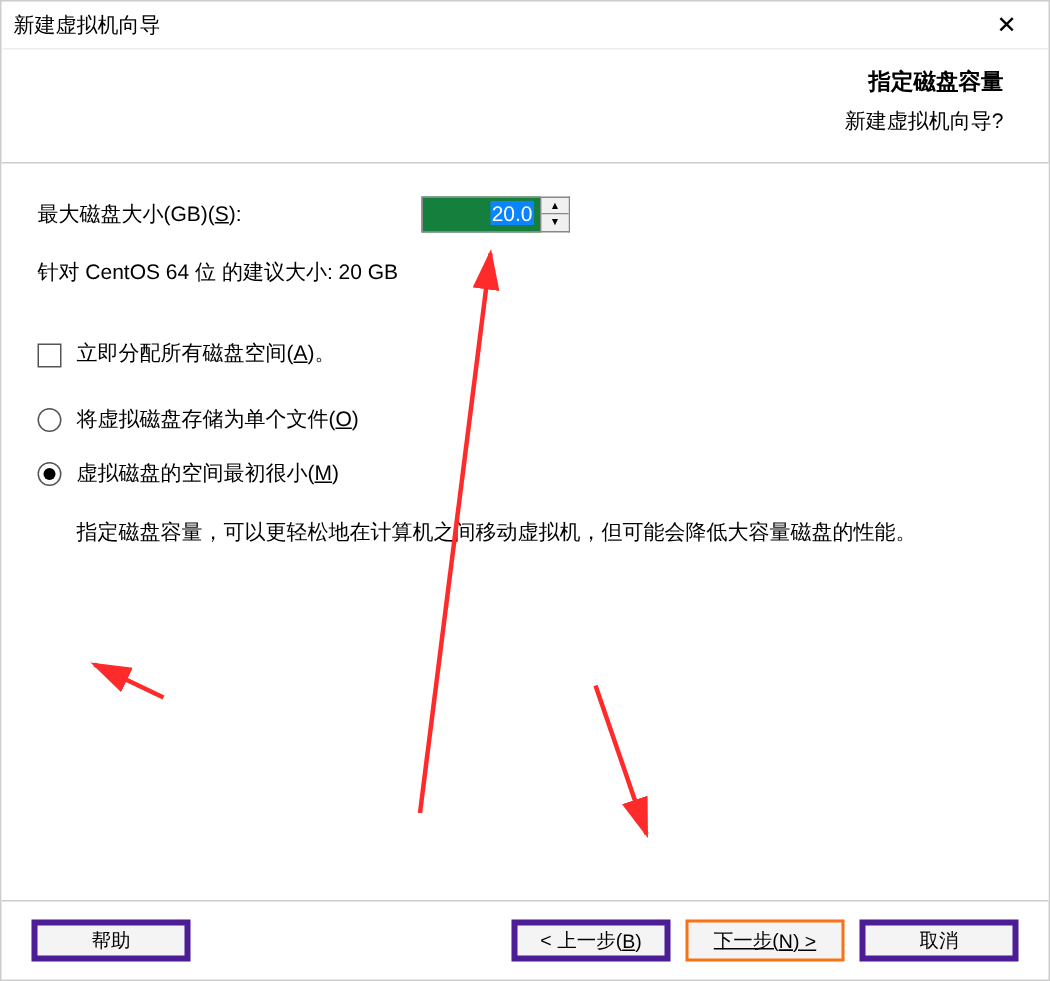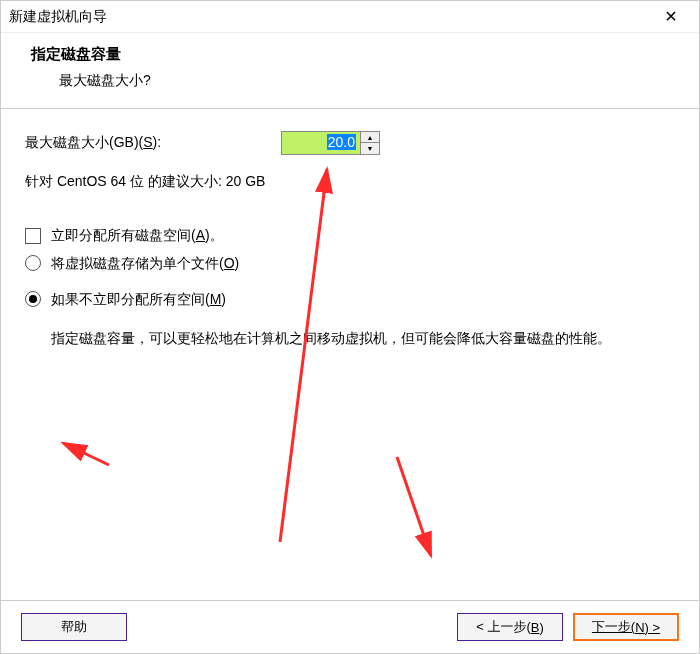--- a/index.html
+++ b/index.html
@@ -1,60 +1,60 @@
 <!DOCTYPE html>
 <html><head>
   <meta charset="utf-8">
   <style>
     * { box-sizing: border-box; margin: 0; padding: 0; }
     body { font-family: "Microsoft YaHei", "SimSun", sans-serif; font-size: 14px; color: #000; background: #fff; }
     .window { width: 700px; height: 654px; border: 1px solid #ccc; display: flex; flex-direction: column; }
     .titlebar { height: 32px; display: flex; align-items: center; padding: 0 8px; border-bottom: 1px solid #eee; }
     .titlebar-title { flex: 1; font-size: 14px; }
     .close-btn { width: 40px; height: 28px; display:flex; align-items:center; justify-content:center; font-size:16px; cursor:default; }
-    .header { padding: 12px 30px 18px 30px; }
+    .header { padding: 12px 30px 18px 30px; text-align: right; }
     .header-title { font-weight: bold; font-size: 15px; margin-bottom: 8px; }
     .header-sub { margin-left: 28px; font-size: 14px; }
     .content { flex:1; border-top:1px solid #ccc; border-bottom:1px solid #ccc; padding: 22px 24px 10px 24px; background:#fff; position:relative; }
     .row { display:flex; align-items:center; margin-bottom: 18px; }
     .label { flex:0 0 auto; }
     .spinner-wrap { margin-left:auto; margin-right:295px; display:flex; align-items:stretch; height:24px; }
-    .spinner-input { width:80px; text-align:right; padding:2px 4px; border:1px solid #888; font-size:14px; background:#bef264; }
+    .spinner-input { width:80px; text-align:right; padding:2px 4px; border:1px solid #888; font-size:14px; background:#15803d; }
     .spinner-input .sel { background:#0a84ff; color:#fff; padding:0 1px; }
     .spinner-btns { display:flex; flex-direction:column; border:1px solid #888; border-left:none; }
     .spin-btn { width:18px; height:12px; display:flex; align-items:center; justify-content:center; font-size:7px; line-height:1; background:#f0f0f0; cursor:default; }
     .spin-btn:first-child { border-bottom:1px solid #888; }
     .suggest { margin-bottom: 36px; }
-    .checkbox-row { display:flex; align-items:center; margin-bottom: 10px; }
+    .checkbox-row { display:flex; align-items:flex-end; margin-bottom: 26px; }
     .checkbox { width:16px; height:16px; border:1px solid #555; margin-right:10px; }
     .desc { margin-left:26px; margin-right:4px; line-height:1.7; margin-bottom: 52px; }
-    .radio-row { display:flex; margin-bottom: 18px; }
+    .radio-row { display:flex; align-items:center; margin-bottom: 18px; }
     .radio { width:16px; height:16px; border:1px solid #555; border-radius:50%; margin-right:10px; display:flex; align-items:center; justify-content:center; }
     .radio.checked::after { content:""; width:8px; height:8px; background:#000; border-radius:50%; }
     .radio-desc { margin-left:26px; margin-right:4px; line-height:1.7; }
     .u { text-decoration: underline; }
     .footer { height:52px; display:flex; align-items:center; padding: 0 20px; gap:10px; }
     .footer-spacer { flex:1; }
-    .btn { min-width:106px; height:28px; border:1px solid #4c1d95; background:#f4f4f4; display:flex; align-items:center; justify-content:center; font-size:13px; cursor:default; padding:0 14px; }
+    .btn { min-width:106px; height:28px; border:4px solid #4c1d95; background:#f4f4f4; display:flex; align-items:center; justify-content:center; font-size:13px; cursor:default; padding:0 14px; }
     .btn.primary { border:2px solid #f97316;text-decoration:underline; }
     
     .arrow { position:absolute; pointer-events:none; }
   </style>
 </head>
 <body>
 
 <div class="window">
   <div class="titlebar">
     <div class="titlebar-title">新建虚拟机向导</div>
     <div class="close-btn">✕</div>
   </div>
 
   <div class="header">
     <div class="header-title">指定磁盘容量</div>
-    <div class="header-sub">最大磁盘大小?</div>
+    <div class="header-sub">新建虚拟机向导?</div>
   </div>
 
   <div class="content">
 
     <div class="row">
       <div class="label">
         <span>最大磁盘大小(GB)(</span><span class="u">S</span><span>):</span>
       </div>
       <div class="spinner-wrap">
         <div class="spinner-input"><span class="sel">20.0</span></div>
@@ -77,21 +77,21 @@
     <div class="radio-row">
       <div class="radio"></div>
       <div>
         <span>将虚拟磁盘存储为单个文件(</span><span class="u">O</span><span>)</span>
       </div>
     </div>
 
     <div class="radio-row">
       <div class="radio checked"></div>
       <div>
-        <span>如果不立即分配所有空间(</span><span class="u">M</span><span>)</span>
+        <span>虚拟磁盘的空间最初很小(</span><span class="u">M</span><span>)</span>
       </div>
     </div>
     <div class="radio-desc">指定磁盘容量，可以更轻松地在计算机之间移动虚拟机，但可能会降低大容量磁盘的性能。</div>
 
     <svg class="arrow" style="left:0;top:0;width:100%;height:100%;">
       <defs>
         <marker id="ah" markerWidth="10" markerHeight="10" refX="8" refY="3" orient="auto">
           <path d="M0,0 L0,6 L9,3 z" fill="#ff2b2b"></path>
         </marker>
       </defs>
@@ -107,14 +107,15 @@
     <div class="btn">
       <span>&lt; 上一步(</span>
         <span class="u">B</span>
         <span>)</span>
     </div>
     <div class="btn primary">
       <span>下一步(</span>
         <span class="u">N</span>
         <span>) &gt;</span>
     </div>
+    <div class="btn">取消</div>
   </div>
 </div>
 
 </body></html>

